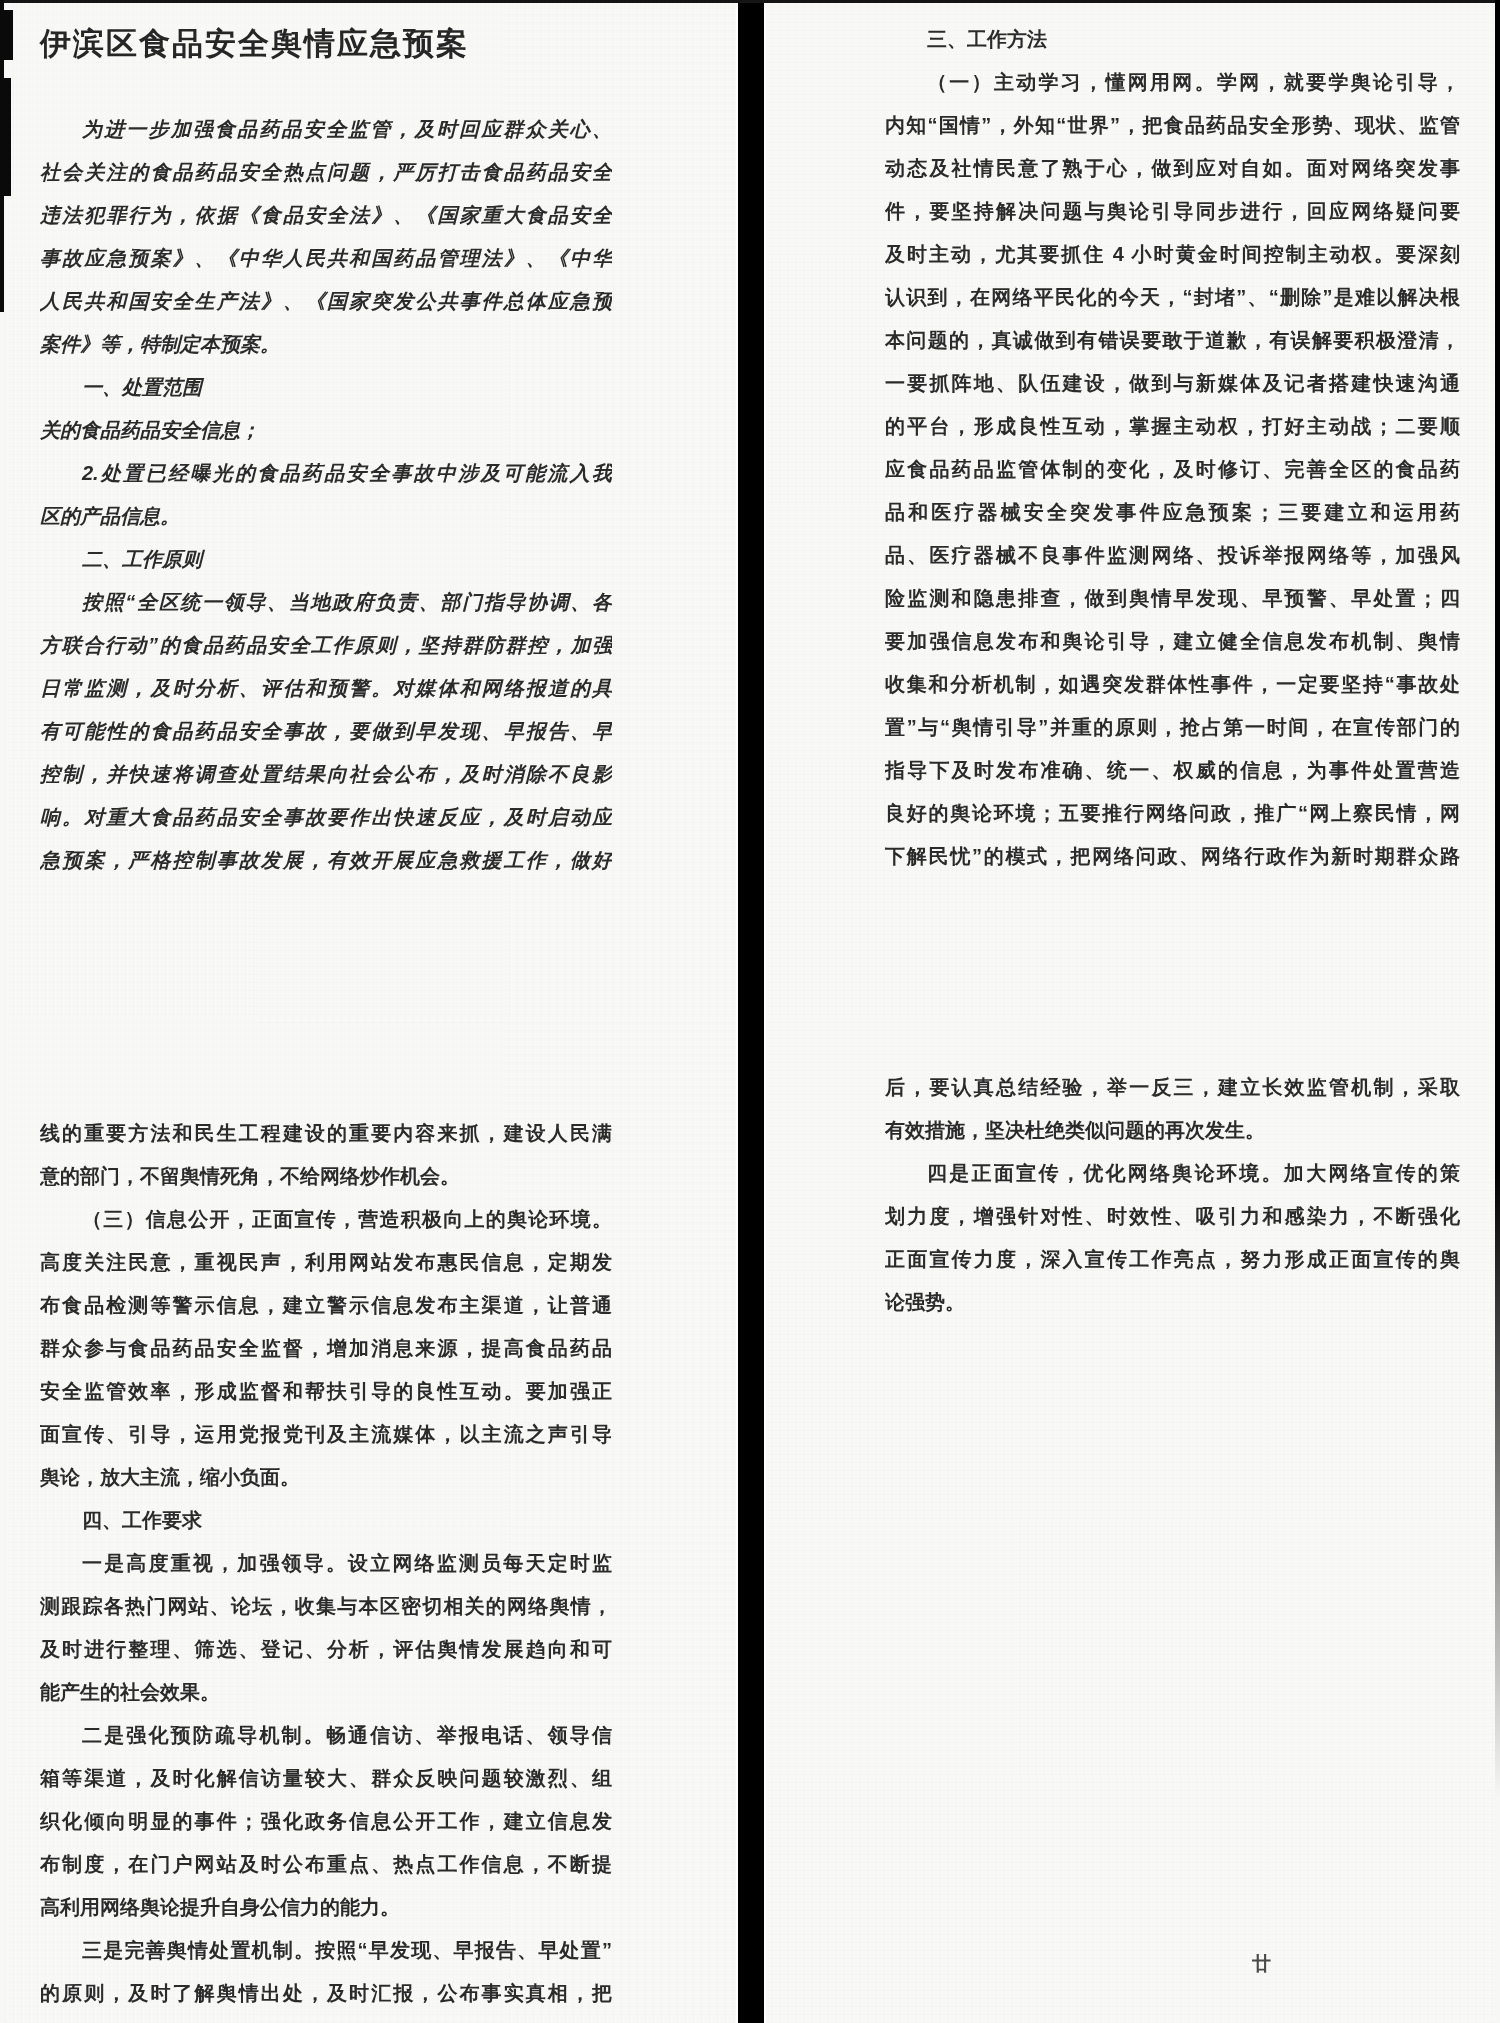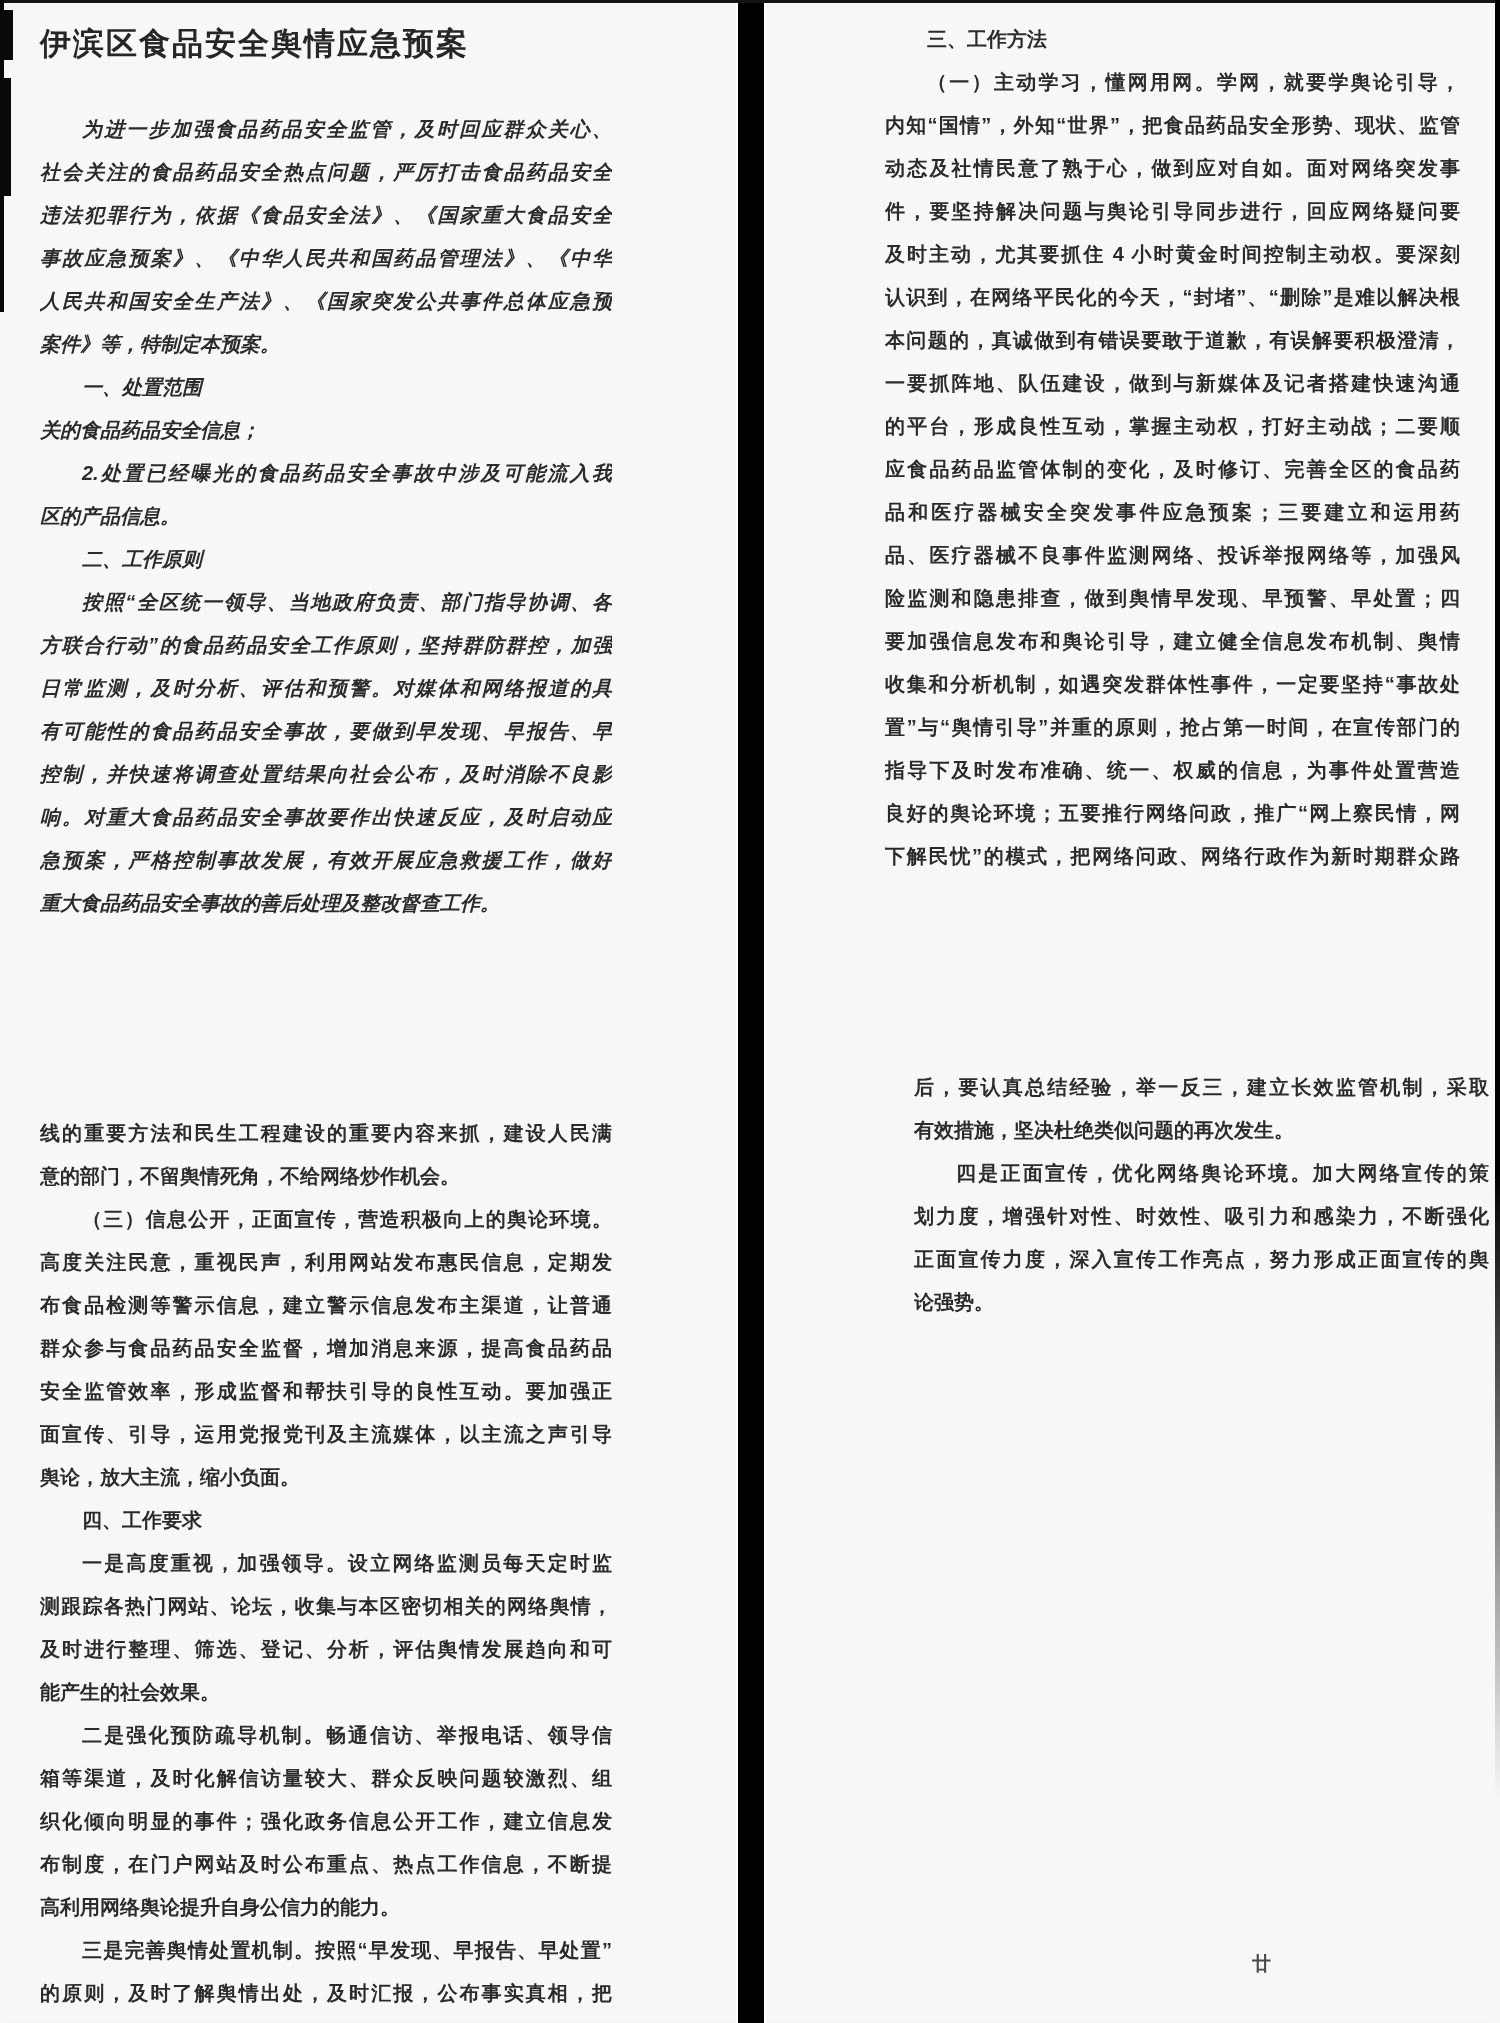--- a/index.html
+++ b/index.html
@@ -32,21 +32,21 @@
   }
   .doc-title{
     position:absolute;left:40px;top:22px;width:572px;
     text-align:left;font-size:31px;font-weight:700;line-height:44px;
     letter-spacing:2px;color:#262626;white-space:nowrap;
   }
   .textblock{position:absolute;}
   #left-top-body   {left:40px;  top:108px;  width:572px;font-style:italic;}
   #left-bottom-body{left:40px;  top:1112px; width:572px;}
   #right-top-body  {left:885px; top:18px;   width:575px;}
-  #right-bottom-body{left:914px;top:1066px; width:575px;}
+  #right-bottom-body{left:885px;top:1066px; width:575px;}
   .line{
     height:43px;line-height:43px;font-size:20px;font-weight:600;
     white-space:nowrap;overflow:hidden;color:#2b2b2b;
   }
   .line.indent{padding-left:42px;}
   .line.just{white-space:normal;text-align:justify;text-align-last:justify;}
   .speck{
     position:absolute;left:1252px;top:1953px;
     font-size:19px;color:#4a4a4a;font-weight:600;line-height:22px;
   }
@@ -78,21 +78,20 @@
     <div class="line indent just">2.处置已经曝光的食品药品安全事故中涉及可能流入我</div>
     <div class="line">区的产品信息。</div>
     <div class="line indent">二、工作原则</div>
     <div class="line indent just">按照“全区统一领导、当地政府负责、部门指导协调、各</div>
     <div class="line just">方联合行动”的食品药品安全工作原则，坚持群防群控，加强</div>
     <div class="line just">日常监测，及时分析、评估和预警。对媒体和网络报道的具</div>
     <div class="line just">有可能性的食品药品安全事故，要做到早发现、早报告、早</div>
     <div class="line just">控制，并快速将调查处置结果向社会公布，及时消除不良影</div>
     <div class="line just">响。对重大食品药品安全事故要作出快速反应，及时启动应</div>
     <div class="line just">急预案，严格控制事故发展，有效开展应急救援工作，做好</div>
-    <div class="line">重大食品药品安全事故的善后处理及整改督查工作。</div>
   </div>
 <div class="textblock" id="left-bottom-body">
     <div class="line just">线的重要方法和民生工程建设的重要内容来抓，建设人民满</div>
     <div class="line">意的部门，不留舆情死角，不给网络炒作机会。</div>
     <div class="line indent just">（三）信息公开，正面宣传，营造积极向上的舆论环境。</div>
     <div class="line just">高度关注民意，重视民声，利用网站发布惠民信息，定期发</div>
     <div class="line just">布食品检测等警示信息，建立警示信息发布主渠道，让普通</div>
     <div class="line just">群众参与食品药品安全监督，增加消息来源，提高食品药品</div>
     <div class="line just">安全监管效率，形成监督和帮扶引导的良性互动。要加强正</div>
     <div class="line just">面宣传、引导，运用党报党刊及主流媒体，以主流之声引导</div>

